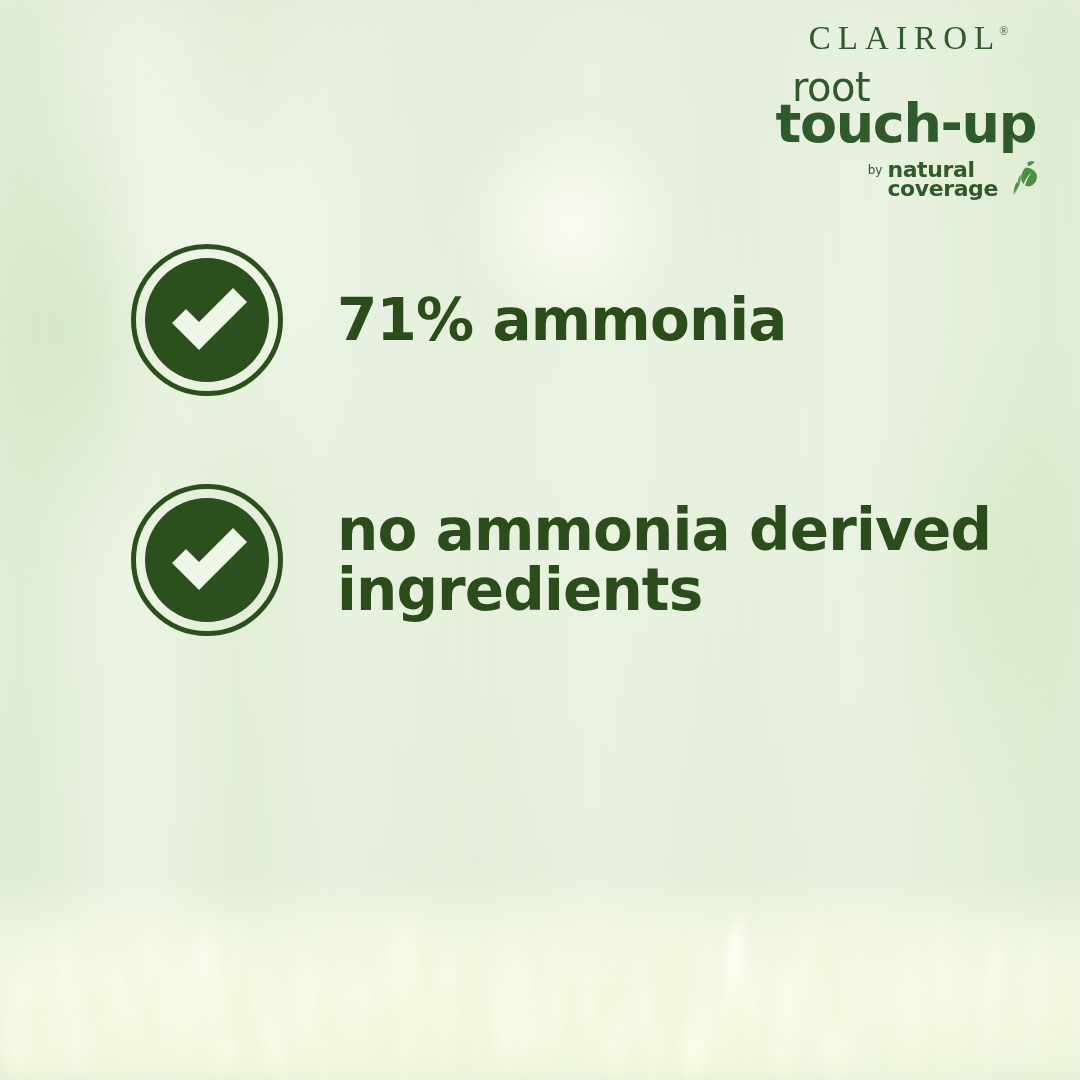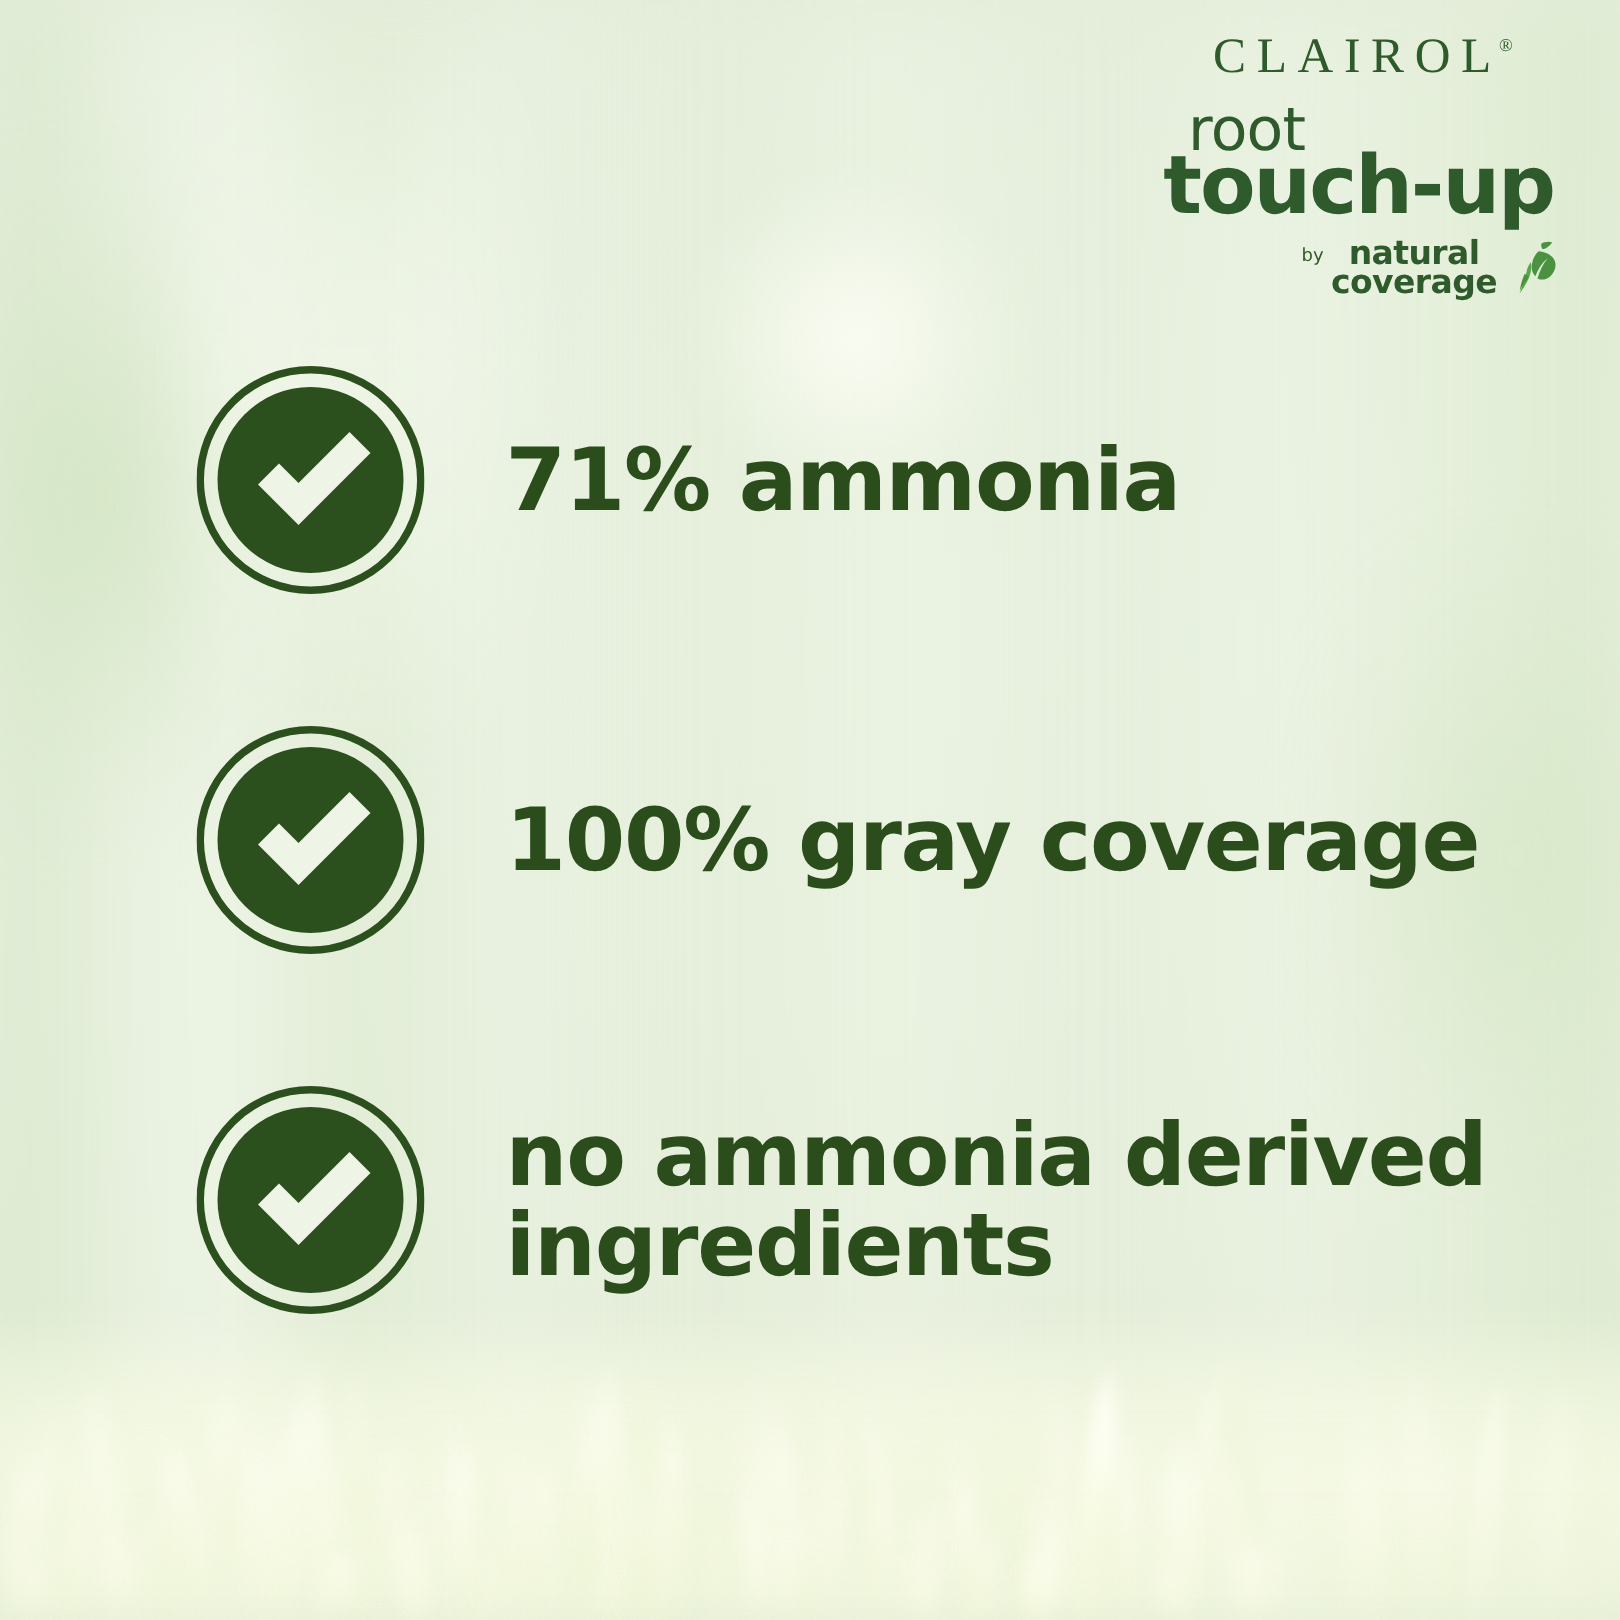--- a/index.html
+++ b/index.html
@@ -192,21 +192,21 @@
     align-self: flex-start;
     margin-top: 3px;
   }
   .ni-stack {
     font-family: "DejaVu Sans", sans-serif;
     font-weight: 700;
     font-size: 22px;
     line-height: 0.86;
     color: #2f5a2c;
     letter-spacing: -0.018em;
-    text-align: center;
+    text-align: left;
   }
   .leaf-mark {
     width: 34px;
     height: 40px;
     flex: 0 0 auto;
     margin-left: 1px;
   }
 
   
   .benefits {
@@ -486,26 +486,18 @@
           <path d="M41 79 L55 65 L68 78 L102 44 L116 58 L68 106 Z" fill="#eef5e6"></path>
         </svg>
         <div class="benefit-text">71% ammonia</div>
       </div>
       <div class="benefit-row">
         <svg class="check-icon" viewBox="0 0 152 152">
           <circle cx="76" cy="76" r="73.5" fill="none" stroke="#2c4f1e" stroke-width="5"></circle>
           <circle cx="76" cy="76" r="62" fill="#2c4f1e"></circle>
           <path d="M41 79 L55 65 L68 78 L102 44 L116 58 L68 106 Z" fill="#eef5e6"></path>
         </svg>
-        <div class="benefit-text">100% gray coverage</div>
-      </div>
-      <div class="benefit-row">
-        <svg class="check-icon" viewBox="0 0 152 152">
-          <circle cx="76" cy="76" r="73.5" fill="none" stroke="#2c4f1e" stroke-width="5"></circle>
-          <circle cx="76" cy="76" r="62" fill="#2c4f1e"></circle>
-          <path d="M41 79 L55 65 L68 78 L102 44 L116 58 L68 106 Z" fill="#eef5e6"></path>
-        </svg>
         <div class="benefit-text">no ammonia derived
 ingredients</div>
       </div>
     </div>
 
 </div>
 
 </body></html>

